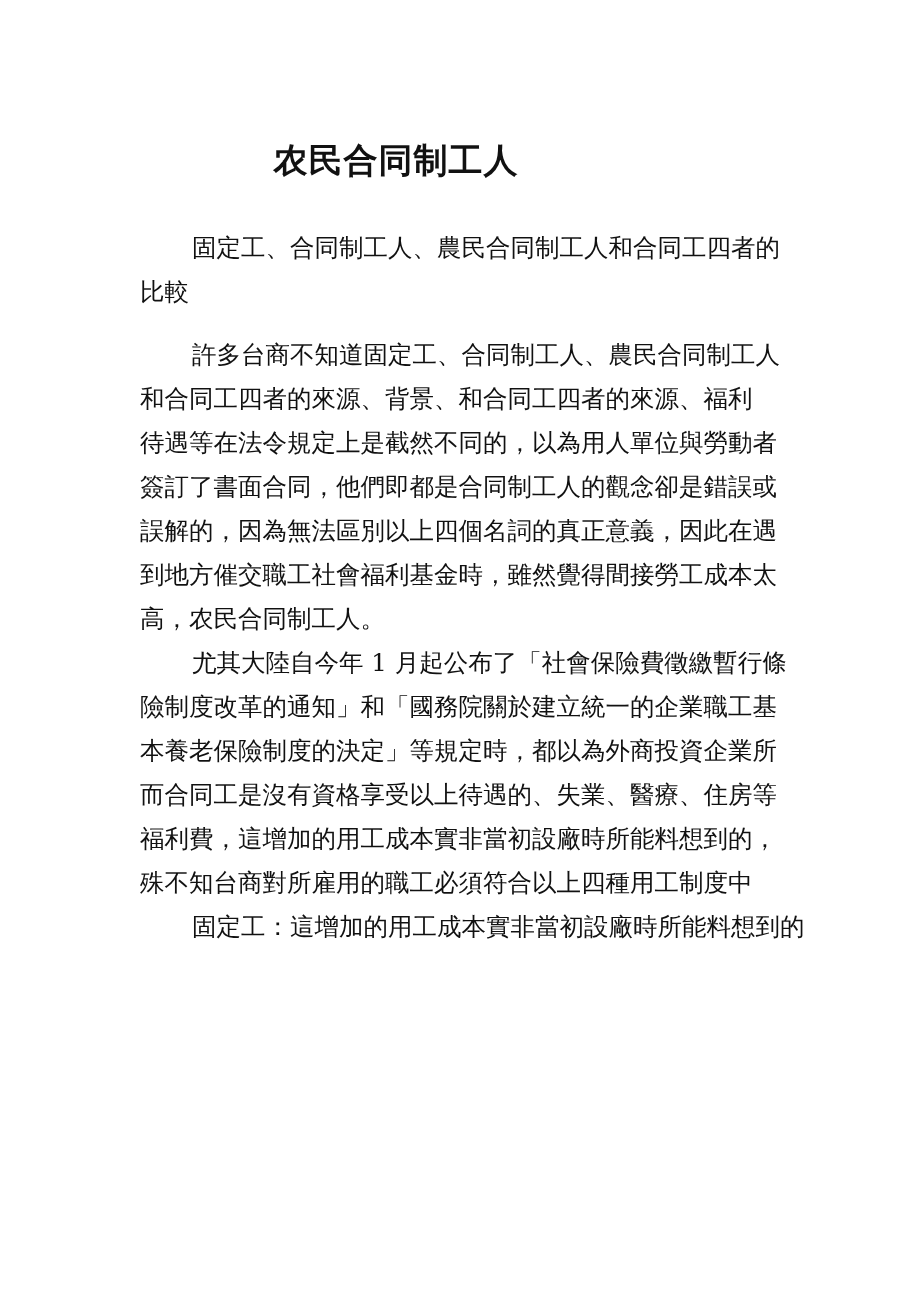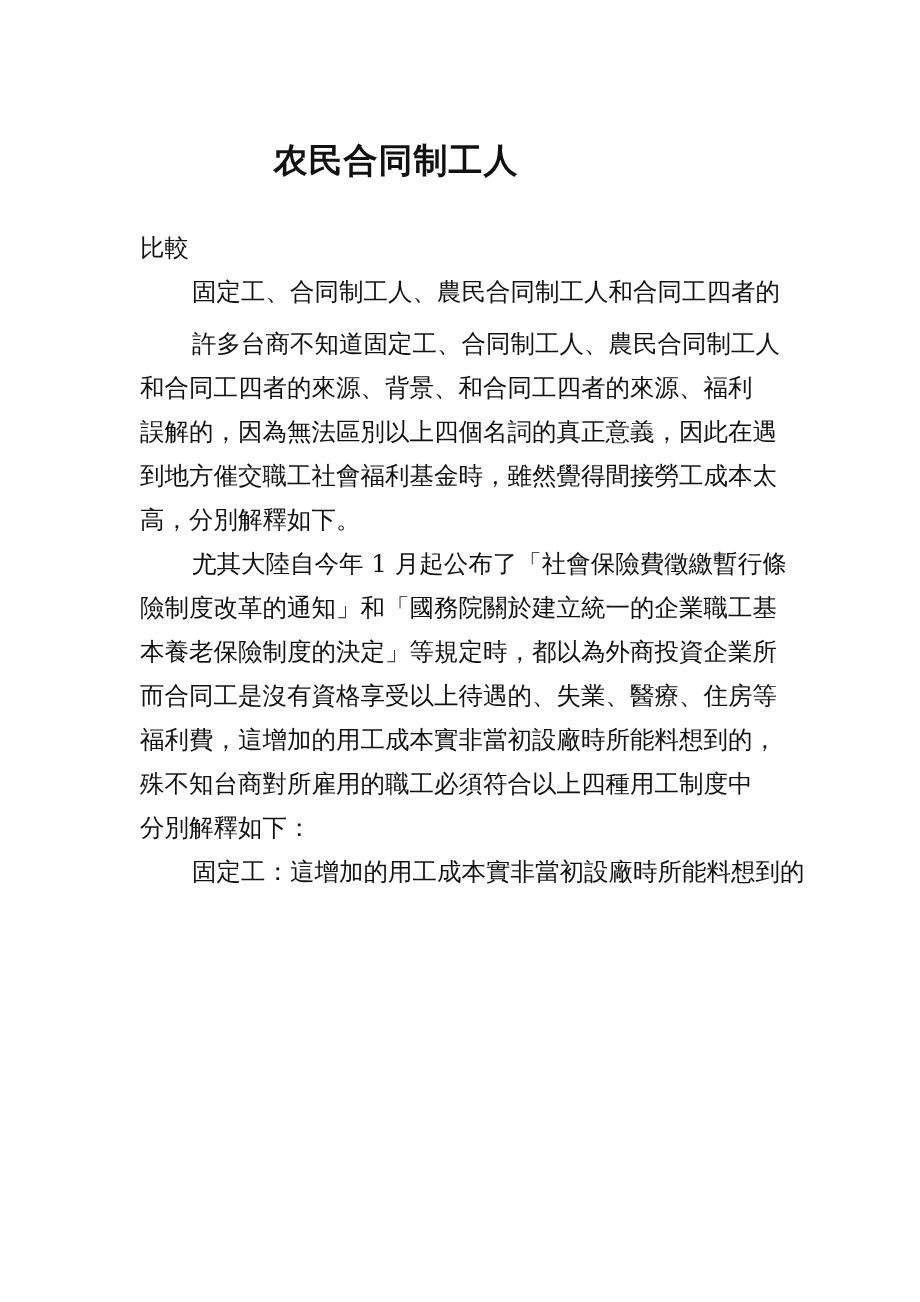--- a/index.html
+++ b/index.html
@@ -12,35 +12,36 @@
   .para { margin:0; text-indent:52px; text-align:justify; word-break:break-all; }
   .line { display:block; white-space:nowrap; }
 </style>
 </head>
 <body>
 
 <h1 class="title">农民合同制工人</h1>
 
 <div class="body-text">
   <p class="para">
+    <span class="line">固定工、合同制工人、農民合同制工人和合同工四者的</span>
     <span class="line" style="margin-left:-52px">比較</span>
-    <span class="line">固定工、合同制工人、農民合同制工人和合同工四者的</span>
   </p>
-  <p class="para" style="margin-top:8px">
+  <p class="para" style="margin-top:19px">
     <span class="line">許多台商不知道固定工、合同制工人、農民合同制工人</span>
     <span class="line" style="margin-left:-52px">和合同工四者的來源、背景、和合同工四者的來源、福利</span>
+    <span class="line" style="margin-left:-52px">待遇等在法令規定上是截然不同的，以為用人單位與勞動者</span>
+    <span class="line" style="margin-left:-52px">簽訂了書面合同，他們即都是合同制工人的觀念卻是錯誤或</span>
     <span class="line" style="margin-left:-52px">誤解的，因為無法區別以上四個名詞的真正意義，因此在遇</span>
     <span class="line" style="margin-left:-52px">到地方催交職工社會福利基金時，雖然覺得間接勞工成本太</span>
-    <span class="line" style="margin-left:-52px">高，分別解釋如下。</span>
+    <span class="line" style="margin-left:-52px">高，农民合同制工人。</span>
   </p>
   <p class="para">
     <span class="line">尤其大陸自今年 1 月起公布了「社會保險費徵繳暫行條</span>
     <span class="line" style="margin-left:-52px">險制度改革的通知」和「國務院關於建立統一的企業職工基</span>
     <span class="line" style="margin-left:-52px">本養老保險制度的決定」等規定時，都以為外商投資企業所</span>
     <span class="line" style="margin-left:-52px">而合同工是沒有資格享受以上待遇的、失業、醫療、住房等</span>
     <span class="line" style="margin-left:-52px">福利費，這增加的用工成本實非當初設廠時所能料想到的，</span>
     <span class="line" style="margin-left:-52px">殊不知台商對所雇用的職工必須符合以上四種用工制度中</span>
-    <span class="line" style="margin-left:-52px">分別解釋如下：</span>
   </p>
   <p class="para">
     <span class="line">固定工：這增加的用工成本實非當初設廠時所能料想到的</span>
   </p>
 </div>
 
 </body></html>

